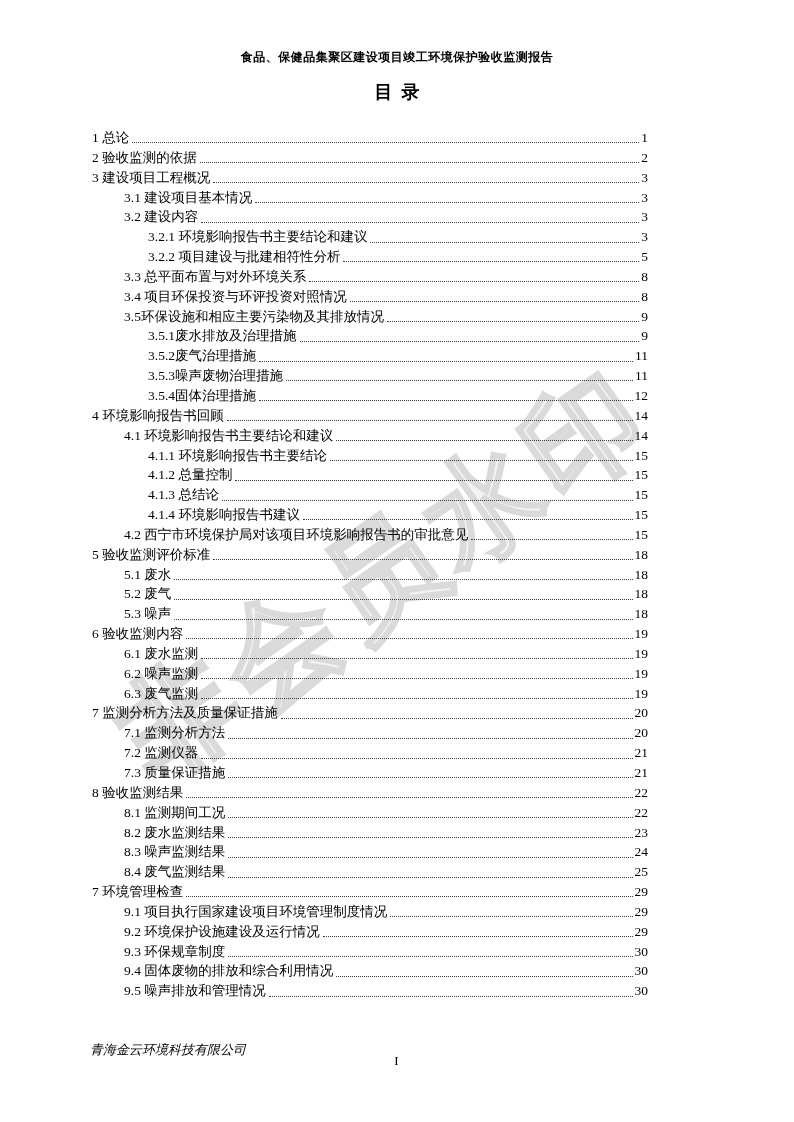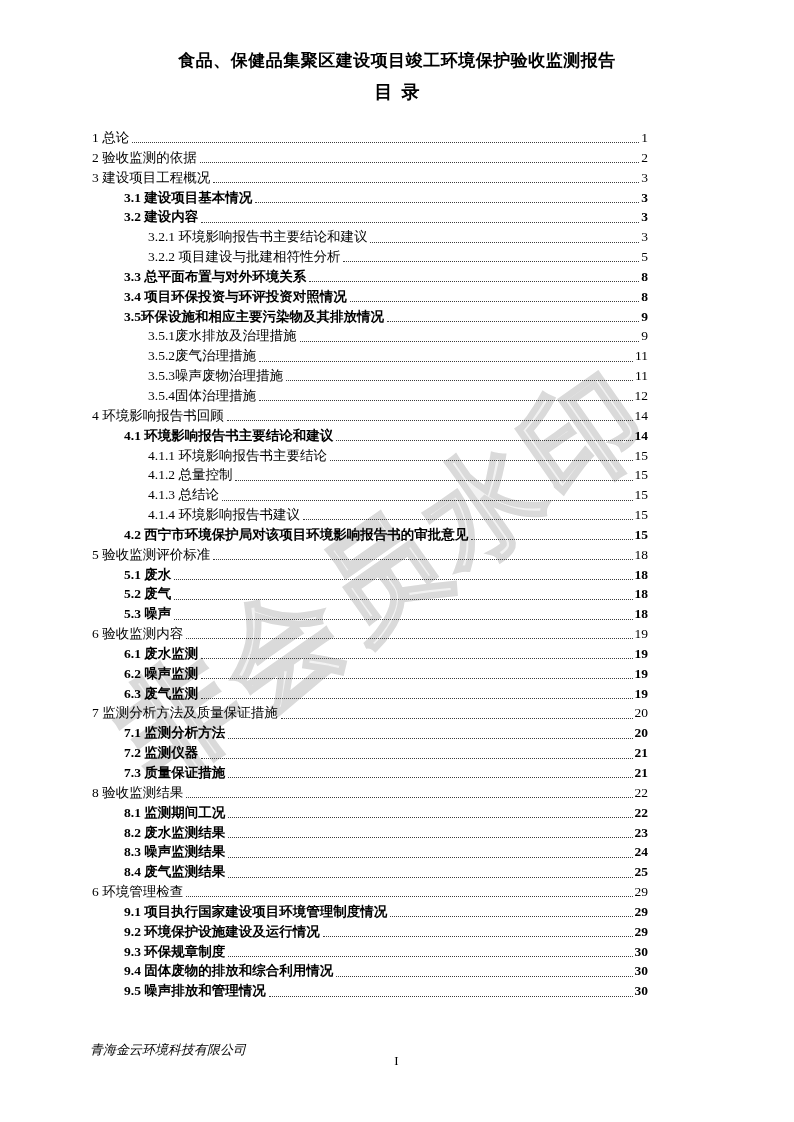--- a/index.html
+++ b/index.html
@@ -30,21 +30,21 @@
     color: #f2f2f2;
     -webkit-text-stroke: 3px #dadada;
     z-index: 0;
     user-select: none;
   }
   .content { position: relative; z-index: 1; }
   .header-title {
     position: absolute; left: 15px; top: 49px;
     width: 764px;
     text-align: center;
-    font-size: 17px;
+    font-size: 12px;
     font-weight: 700;
     letter-spacing: 0.5px;
   }
   .toc-heading {
     position: absolute; left: 15px; top: 80px;
     width: 764px;
     text-align: center;
     font-size: 18px;
     font-weight: 700;
     white-space: pre;
@@ -56,21 +56,21 @@
   .toc-row {
     display: flex;
     height: 19.85px;
     font-size: 13.5px;
     line-height: 19.85px;
     white-space: nowrap;
     justify-content: space-between;
   }
   .toc-row.gap { margin-top: 0; }
   .toc-row.lvl-1 { padding-left: 0; }
-  .toc-row.lvl-2 { padding-left: 32px; font-weight: bold; }
+  .toc-row.lvl-2 { padding-left: 32px; }
   .toc-row.lvl-3 { padding-left: 56px; }
   .toc-text { flex: 0 0 auto; }
   .leader { flex: 1 1 auto; position: relative; }
   .leader::after {
     content: "";
     position: absolute;
     left: 3px; right: 2px; bottom: 4.5px;
     border-bottom: 1.6px dotted #3c3c3c;
   }
   .pg { flex: 0 0 auto; text-align: right; }
@@ -285,21 +285,21 @@
     <span class="toc-text">8.3 噪声监测结果</span>
     <span class="leader"></span>
     <span class="pg">24</span>
   </div>
         <div class="toc-row lvl-2">
     <span class="toc-text">8.4 废气监测结果</span>
     <span class="leader"></span>
     <span class="pg">25</span>
   </div>
         <div class="toc-row lvl-1">
-    <span class="toc-text">6 环境管理检查</span>
+    <span class="toc-text">7 环境管理检查</span>
     <span class="leader"></span>
     <span class="pg">29</span>
   </div>
         <div class="toc-row lvl-2">
     <span class="toc-text">9.1 项目执行国家建设项目环境管理制度情况</span>
     <span class="leader"></span>
     <span class="pg">29</span>
   </div>
         <div class="toc-row lvl-2">
     <span class="toc-text">9.2 环境保护设施建设及运行情况</span>

